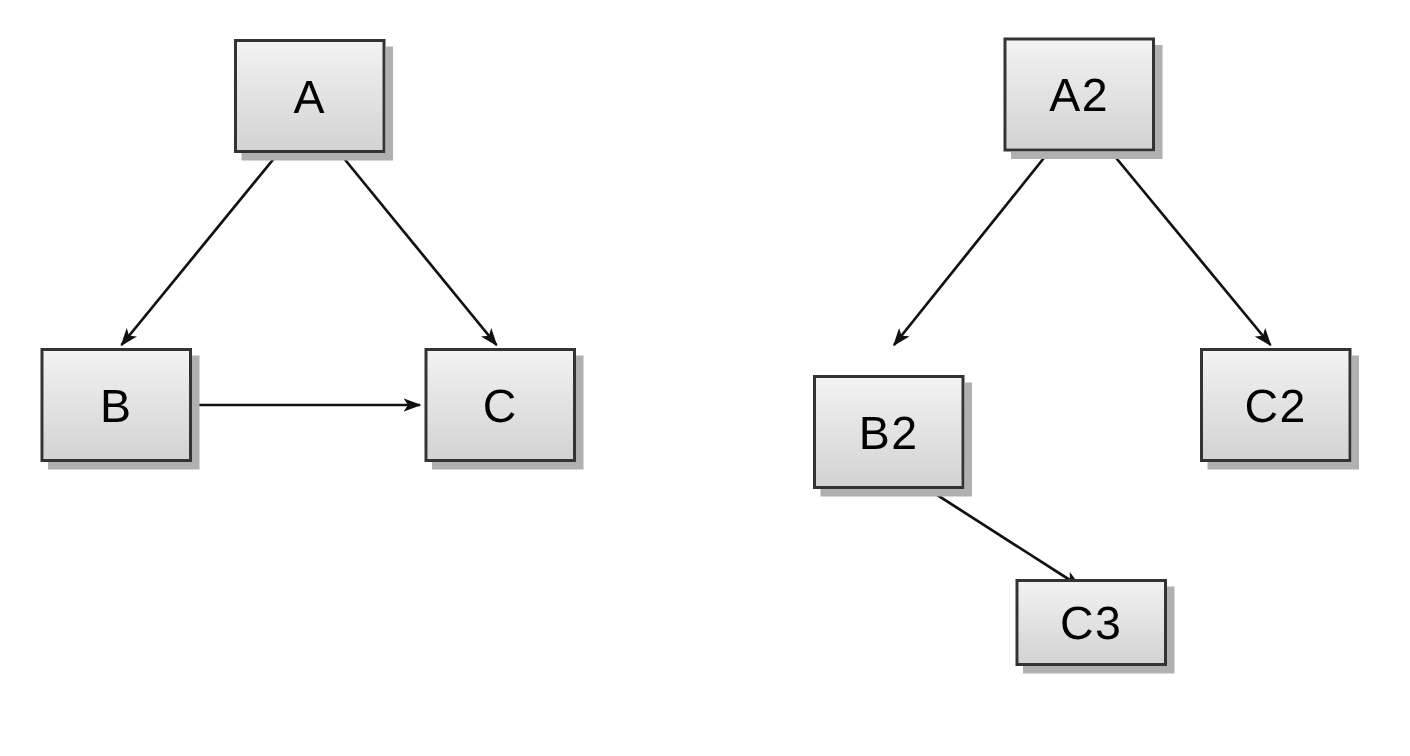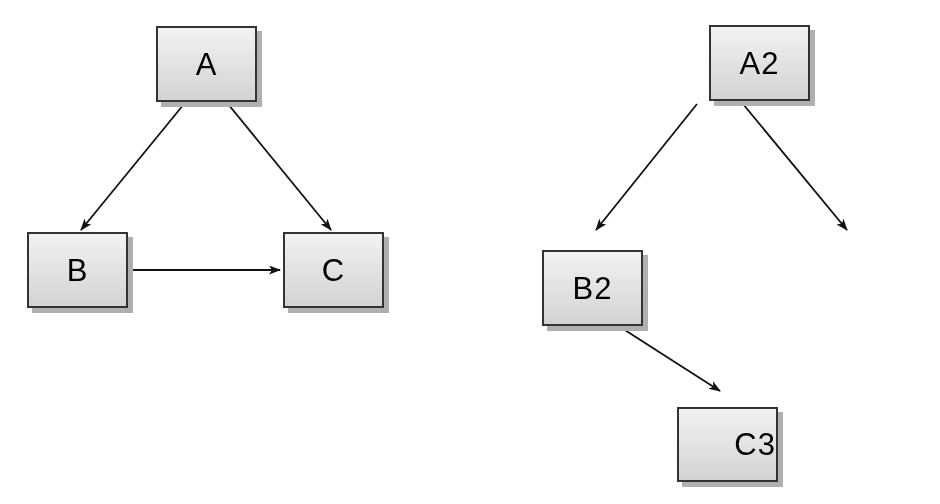--- a/index.html
+++ b/index.html
@@ -69,23 +69,26 @@
   <div id="node-layer">
       <div class="node" style="left: 156px; top: 26px; width: 101px; height: 76px;">
         <span class="node-label">A</span>
       </div>
       <div class="node" style="left: 27px; top: 232px; width: 101px; height: 76px;">
         <span class="node-label">B</span>
       </div>
       <div class="node" style="left: 283px; top: 232px; width: 101px; height: 76px;">
         <span class="node-label">C</span>
       </div>
-      <div class="node" style="left: 669px; top: 25px; width: 101px; height: 76px; margin-left: 40px;">
+      <div class="node" style="left: 669px; top: 25px; width: 101px; height: 76px;">
         <span class="node-label">A2</span>
       </div>
       <div class="node" style="left: 542px; top: 232px; width: 101px; height: 76px; margin-top: 18px;">
         <span class="node-label">B2</span>
       </div>
-      <div class="node" style="left: 677px; top: 407px; width: 101px; height: 75px; justify-content: flex-end;">
+      <div class="node" style="left: 800px; top: 232px; width: 101px; height: 76px;">
+        <span class="node-label">C2</span>
+      </div>
+      <div class="node" style="left: 677px; top: 386px; width: 101px; height: 58px;">
         <span class="node-label">C3</span>
       </div>
     </div>
 </div>
 
 </body></html>

